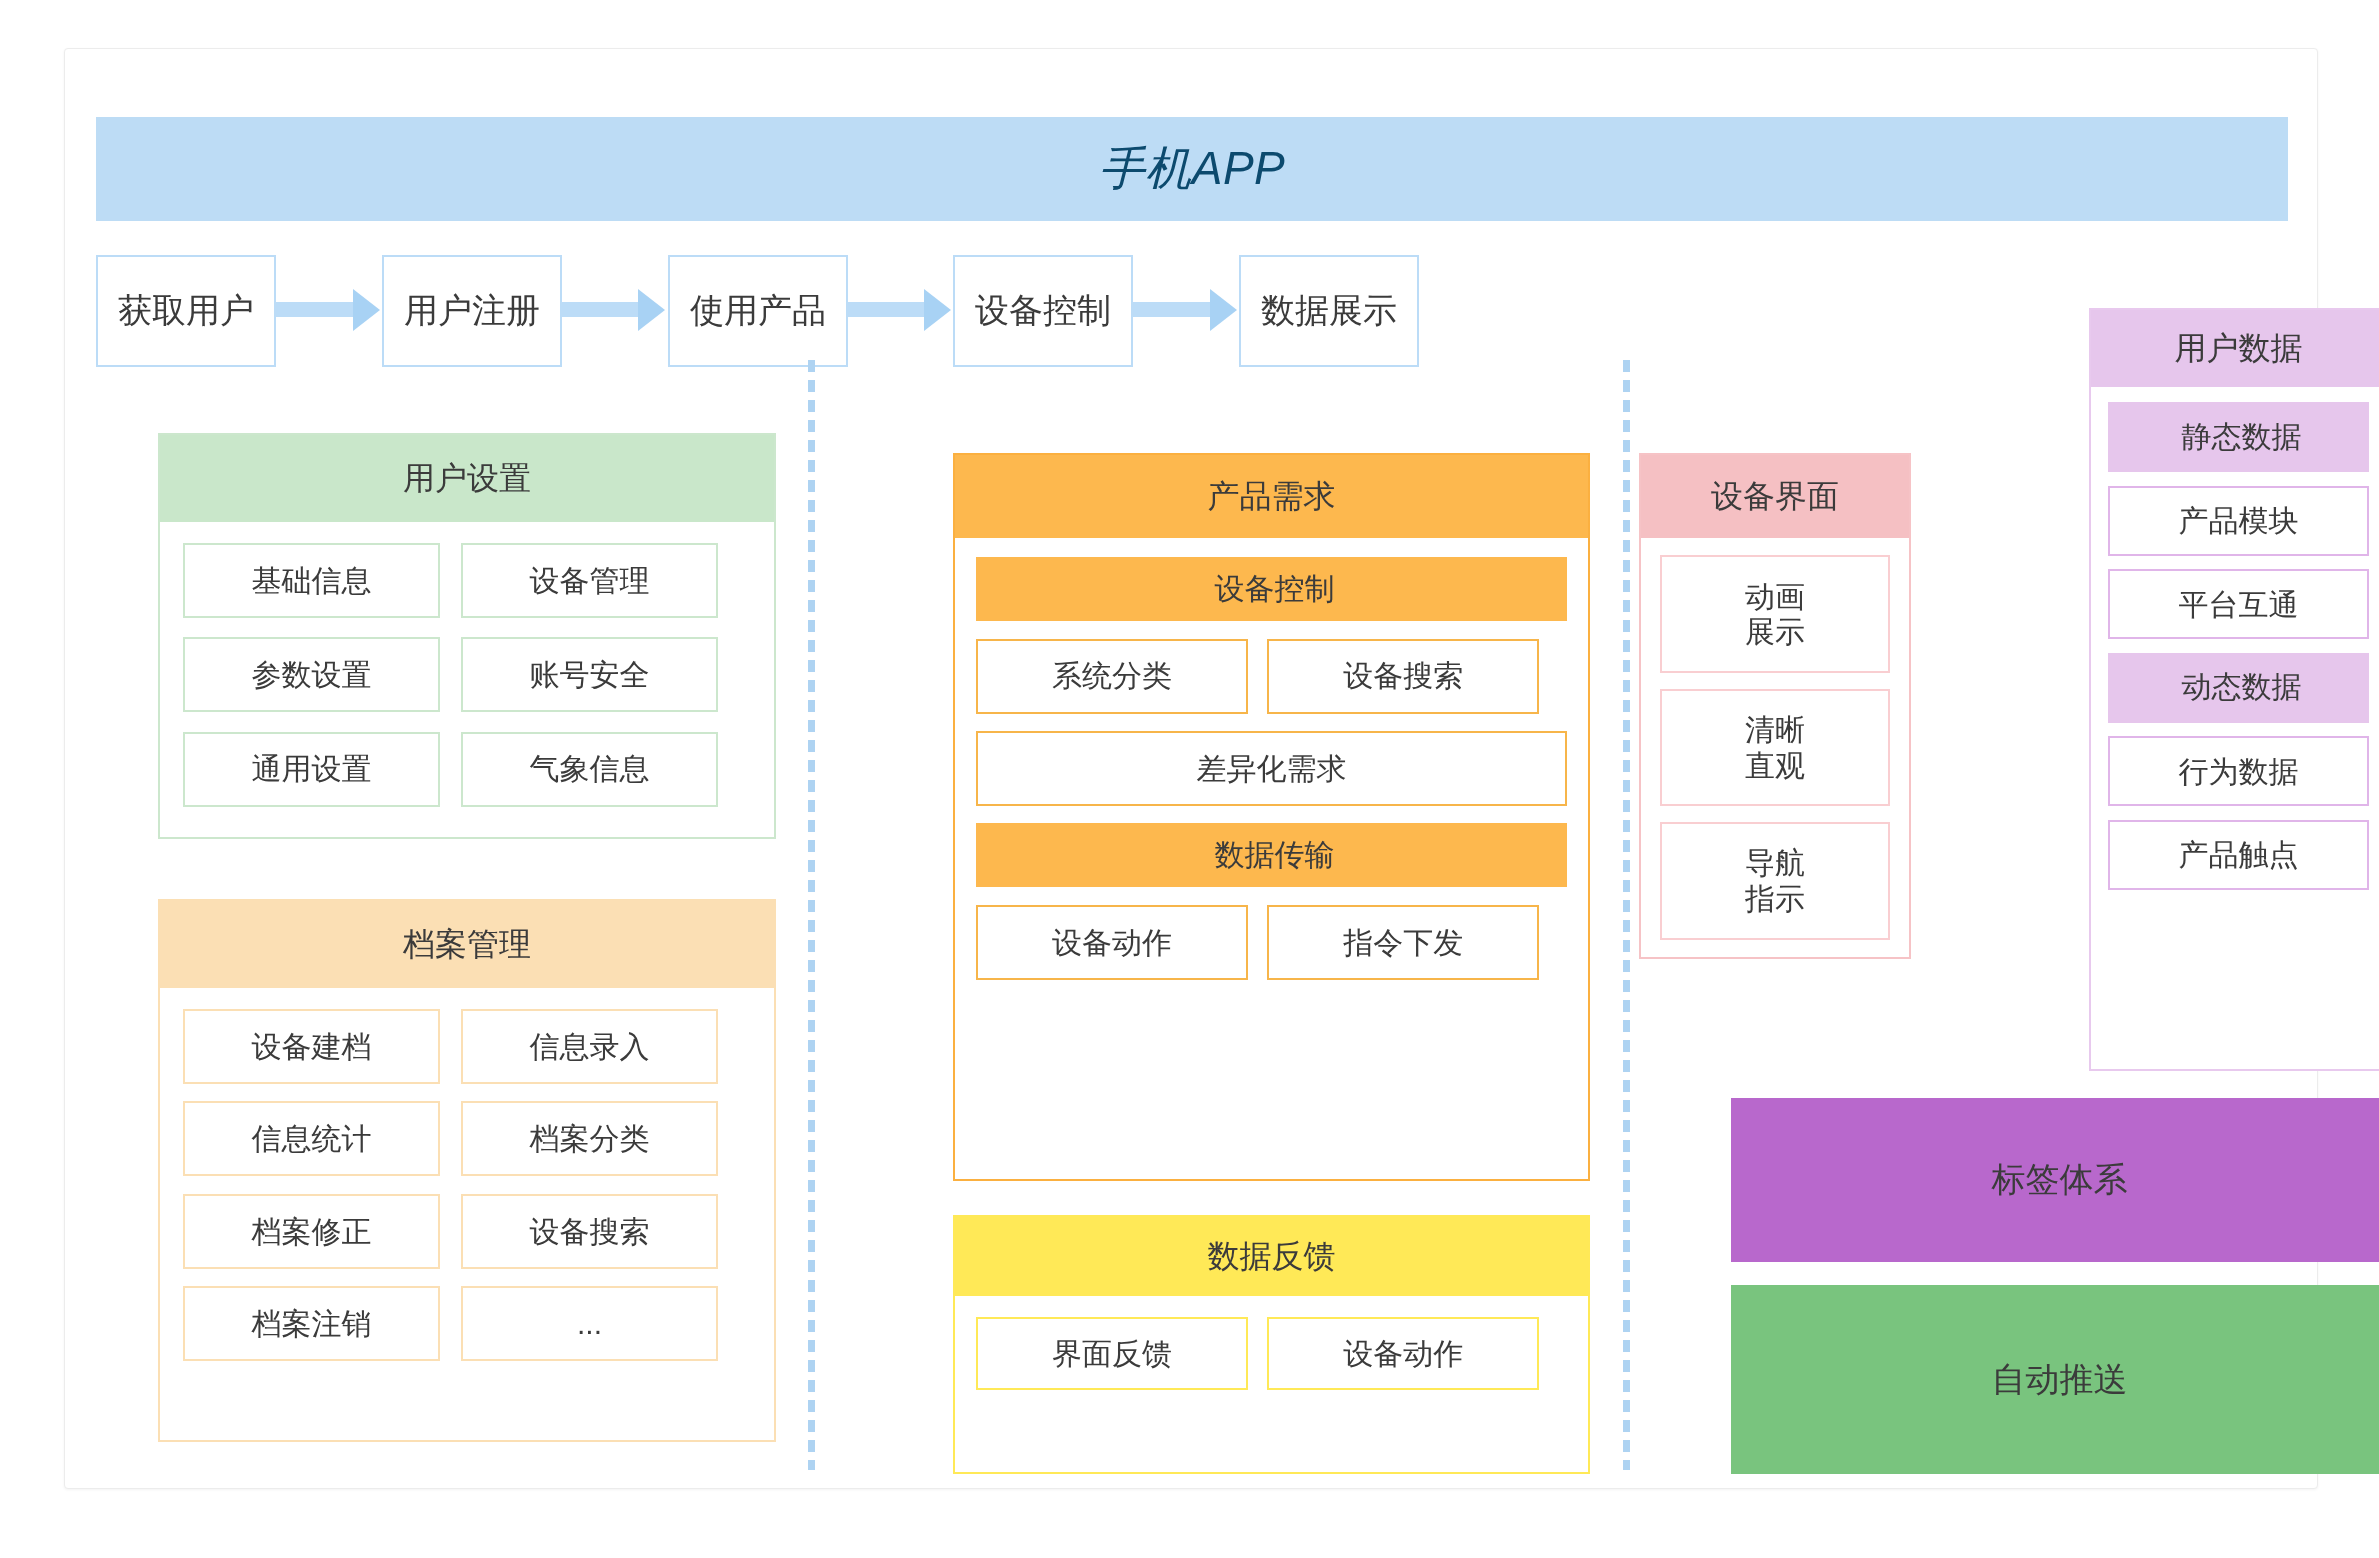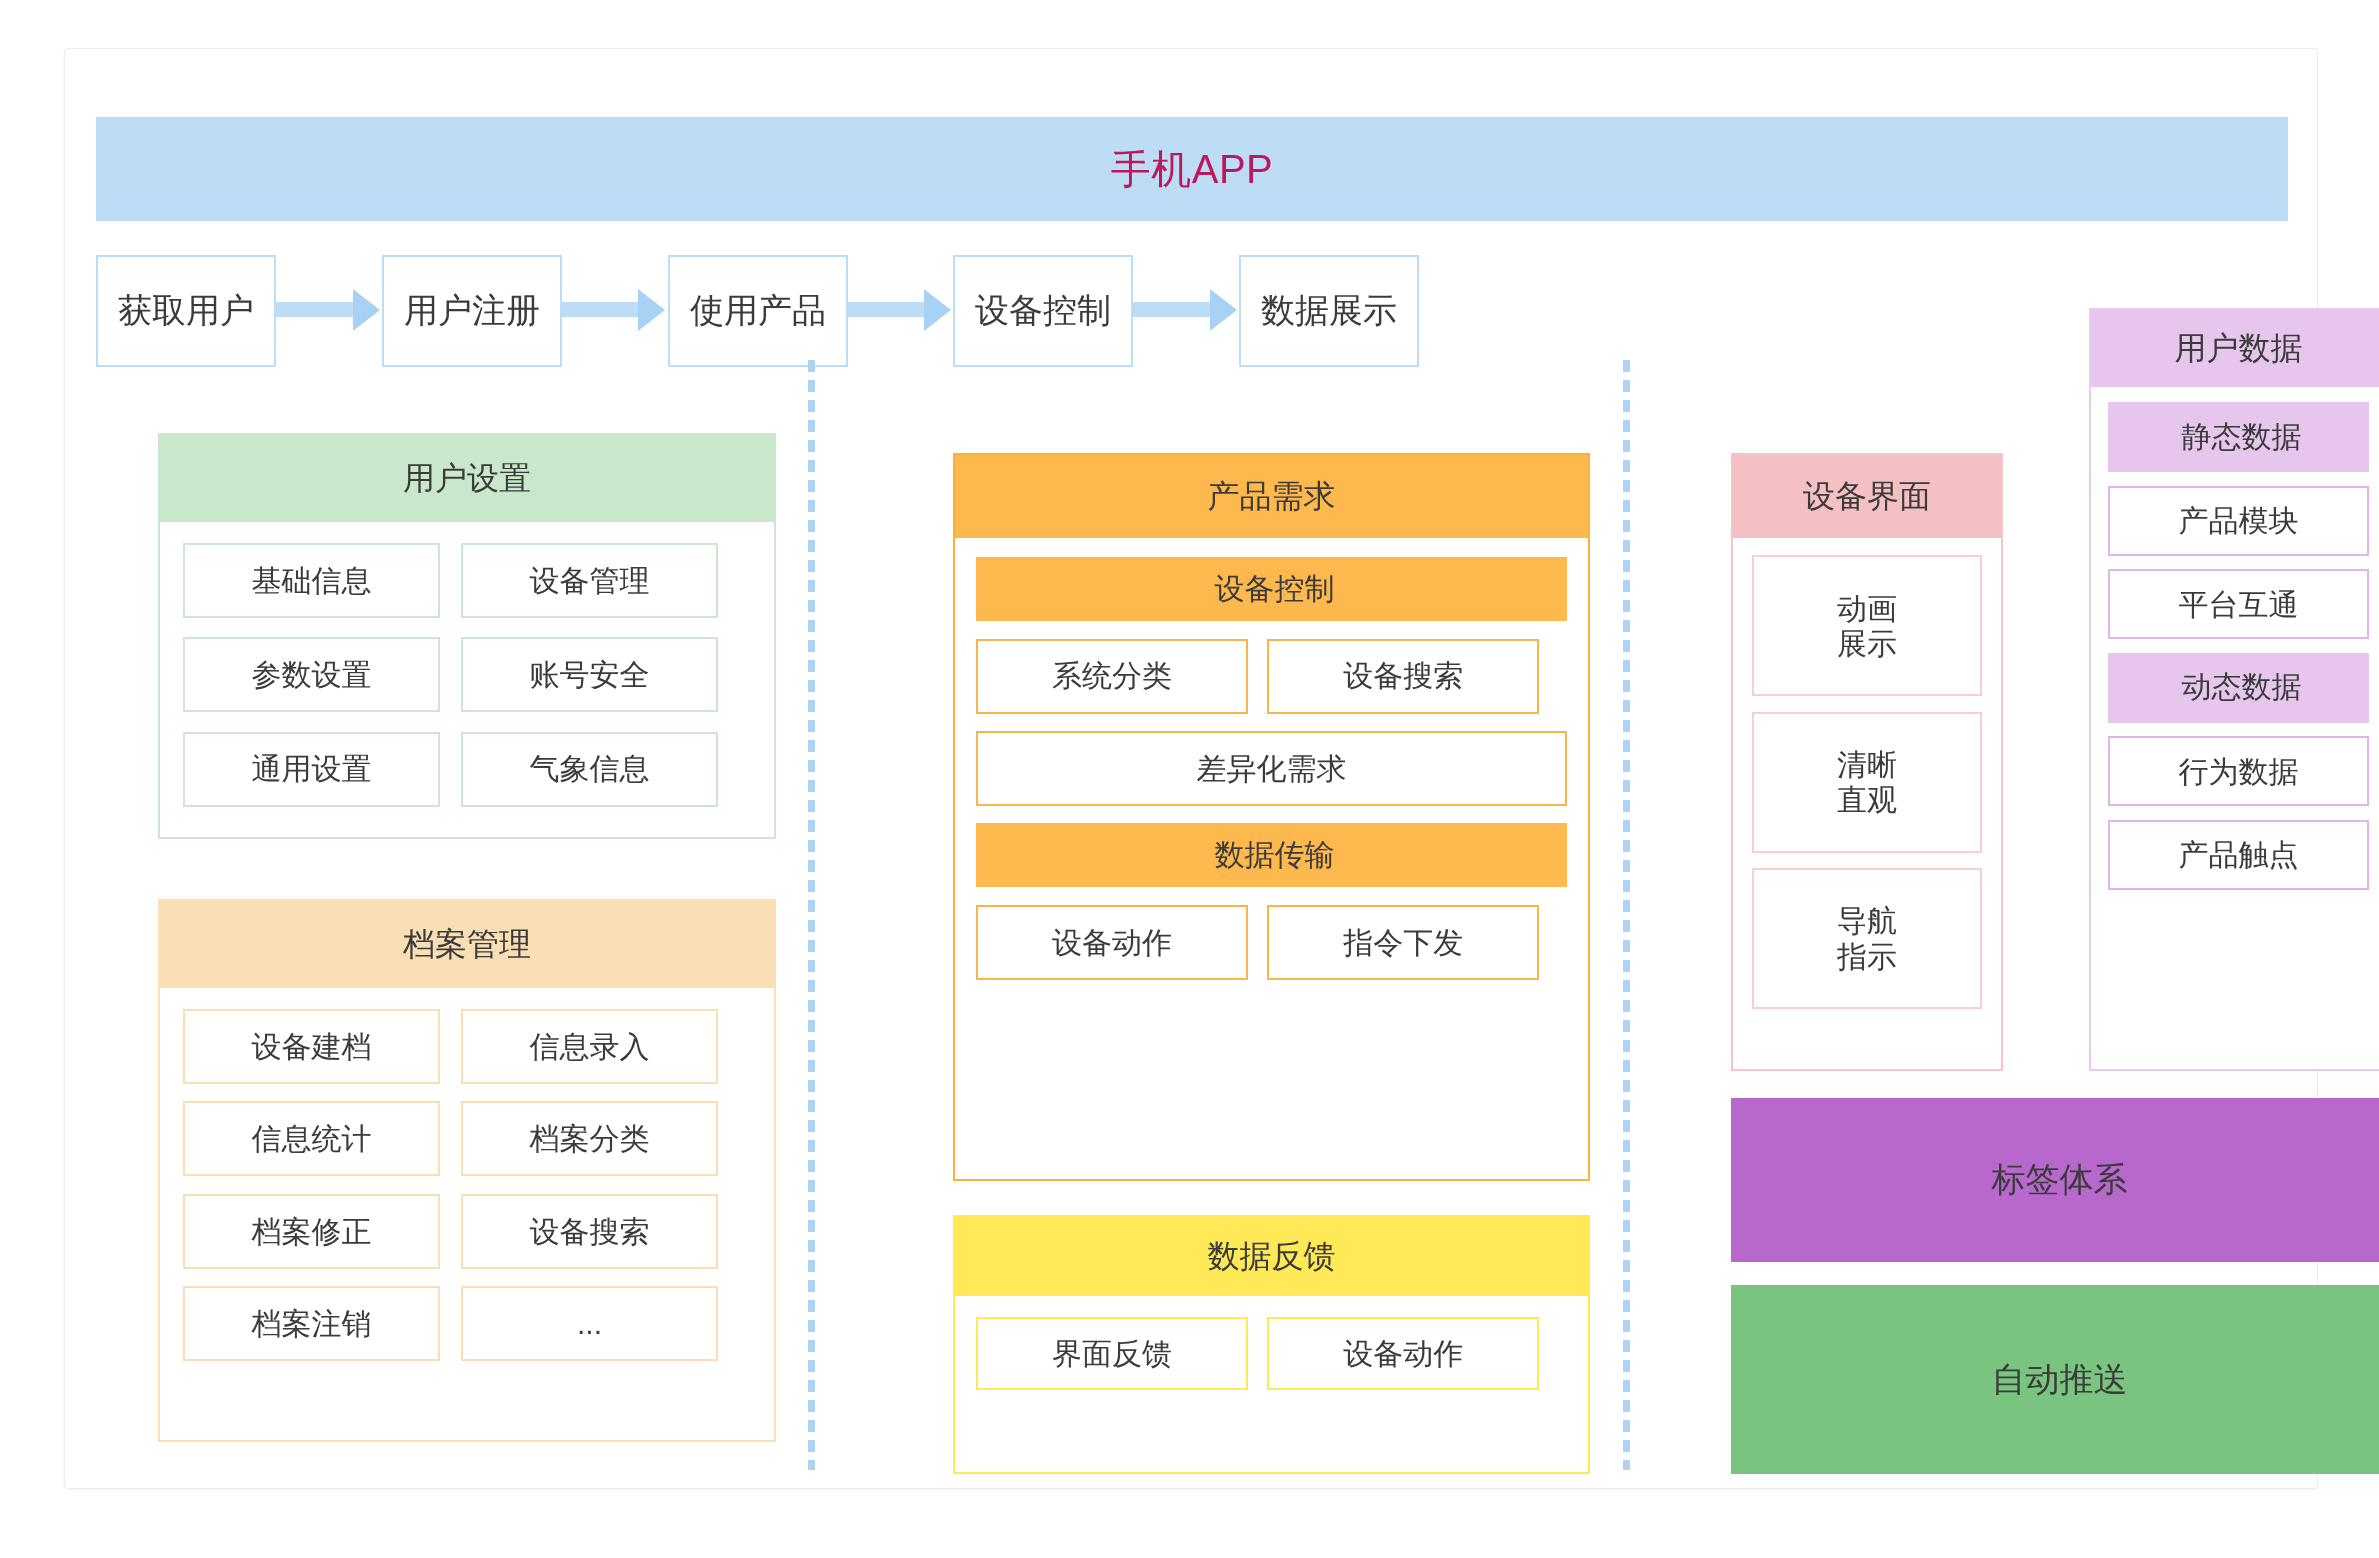--- a/index.html
+++ b/index.html
@@ -15,21 +15,21 @@
   .card{
     position:absolute;left:64px;top:48px;width:2252px;height:1439px;
     background:#ffffff;border:1px solid #ececec;border-radius:3.9px;
     box-shadow:0 1px 2.9px rgba(0,0,0,.05);
   }
 
   
   .app-banner{
     position:absolute;left:31px;top:68px;width:2192px;height:104px;
     background:#bddcf5;display:flex;align-items:center;justify-content:center;
-    font-size:40px;color:#be185d;letter-spacing:0.5px;
+    font-size:46px;color:#0c4a6e;letter-spacing:0.5px;font-style:italic;
   }
 
   
   .flow-row{position:absolute;left:31px;top:206px;width:2192px;height:112px;}
   .flow-box{
     position:absolute;top:0;width:180px;height:112px;
     border:2.9px solid #bcdcf7;background:#fff;
     display:flex;align-items:center;justify-content:center;
     font-size:34px;color:#3b3b3b;box-sizing:border-box;
   }
@@ -91,21 +91,21 @@
   #p-product .chip.half{width:272px;}
   #p-product .chip.full{width:100%;text-align:center;}
 
   
   #p-feedback{left:888px;top:1166px;width:637px;height:259px;border:2.9px solid #ffe957;}
   #p-feedback .panel-head{height:79px;background:#ffe957;}
   #p-feedback .panel-body{height:calc(100% - 79px);padding:21px 21px;gap:17.4px 19.3px;}
   #p-feedback .chip{width:272px;height:73px;border-color:#ffe957;}
 
   
-  #p-device{left:1666px;top:404px;width:272px;height:618px;border:2.9px solid #f6c3c6;}
+  #p-device{left:1574px;top:404px;width:272px;height:506px;border:2.9px solid #f6c3c6;}
   #p-device .panel-head{height:83px;background:#f5c0c3;}
   #p-device .panel-body{height:calc(100% - 83px);padding:17.4px 19.3px;gap:15.4px;flex-direction:column;flex-wrap:nowrap;}
   #p-device .chip{width:100%;height:141px;border-color:#f9ced1;}
 
   
   #p-userdata{left:2024px;top:259px;width:299px;height:763px;border:2.9px solid #e8c9ee;}
   #p-userdata .panel-head{height:77px;background:#e6c6ec;}
   #p-userdata .panel-body{height:calc(100% - 77px);padding:15.4px 17.4px;gap:13.5px;flex-direction:column;flex-wrap:nowrap;}
   #p-userdata .band{width:100%;height:70px;background:#e6c6ec;}
   #p-userdata .chip{width:100%;height:70px;border-color:#e0b5e9;}

